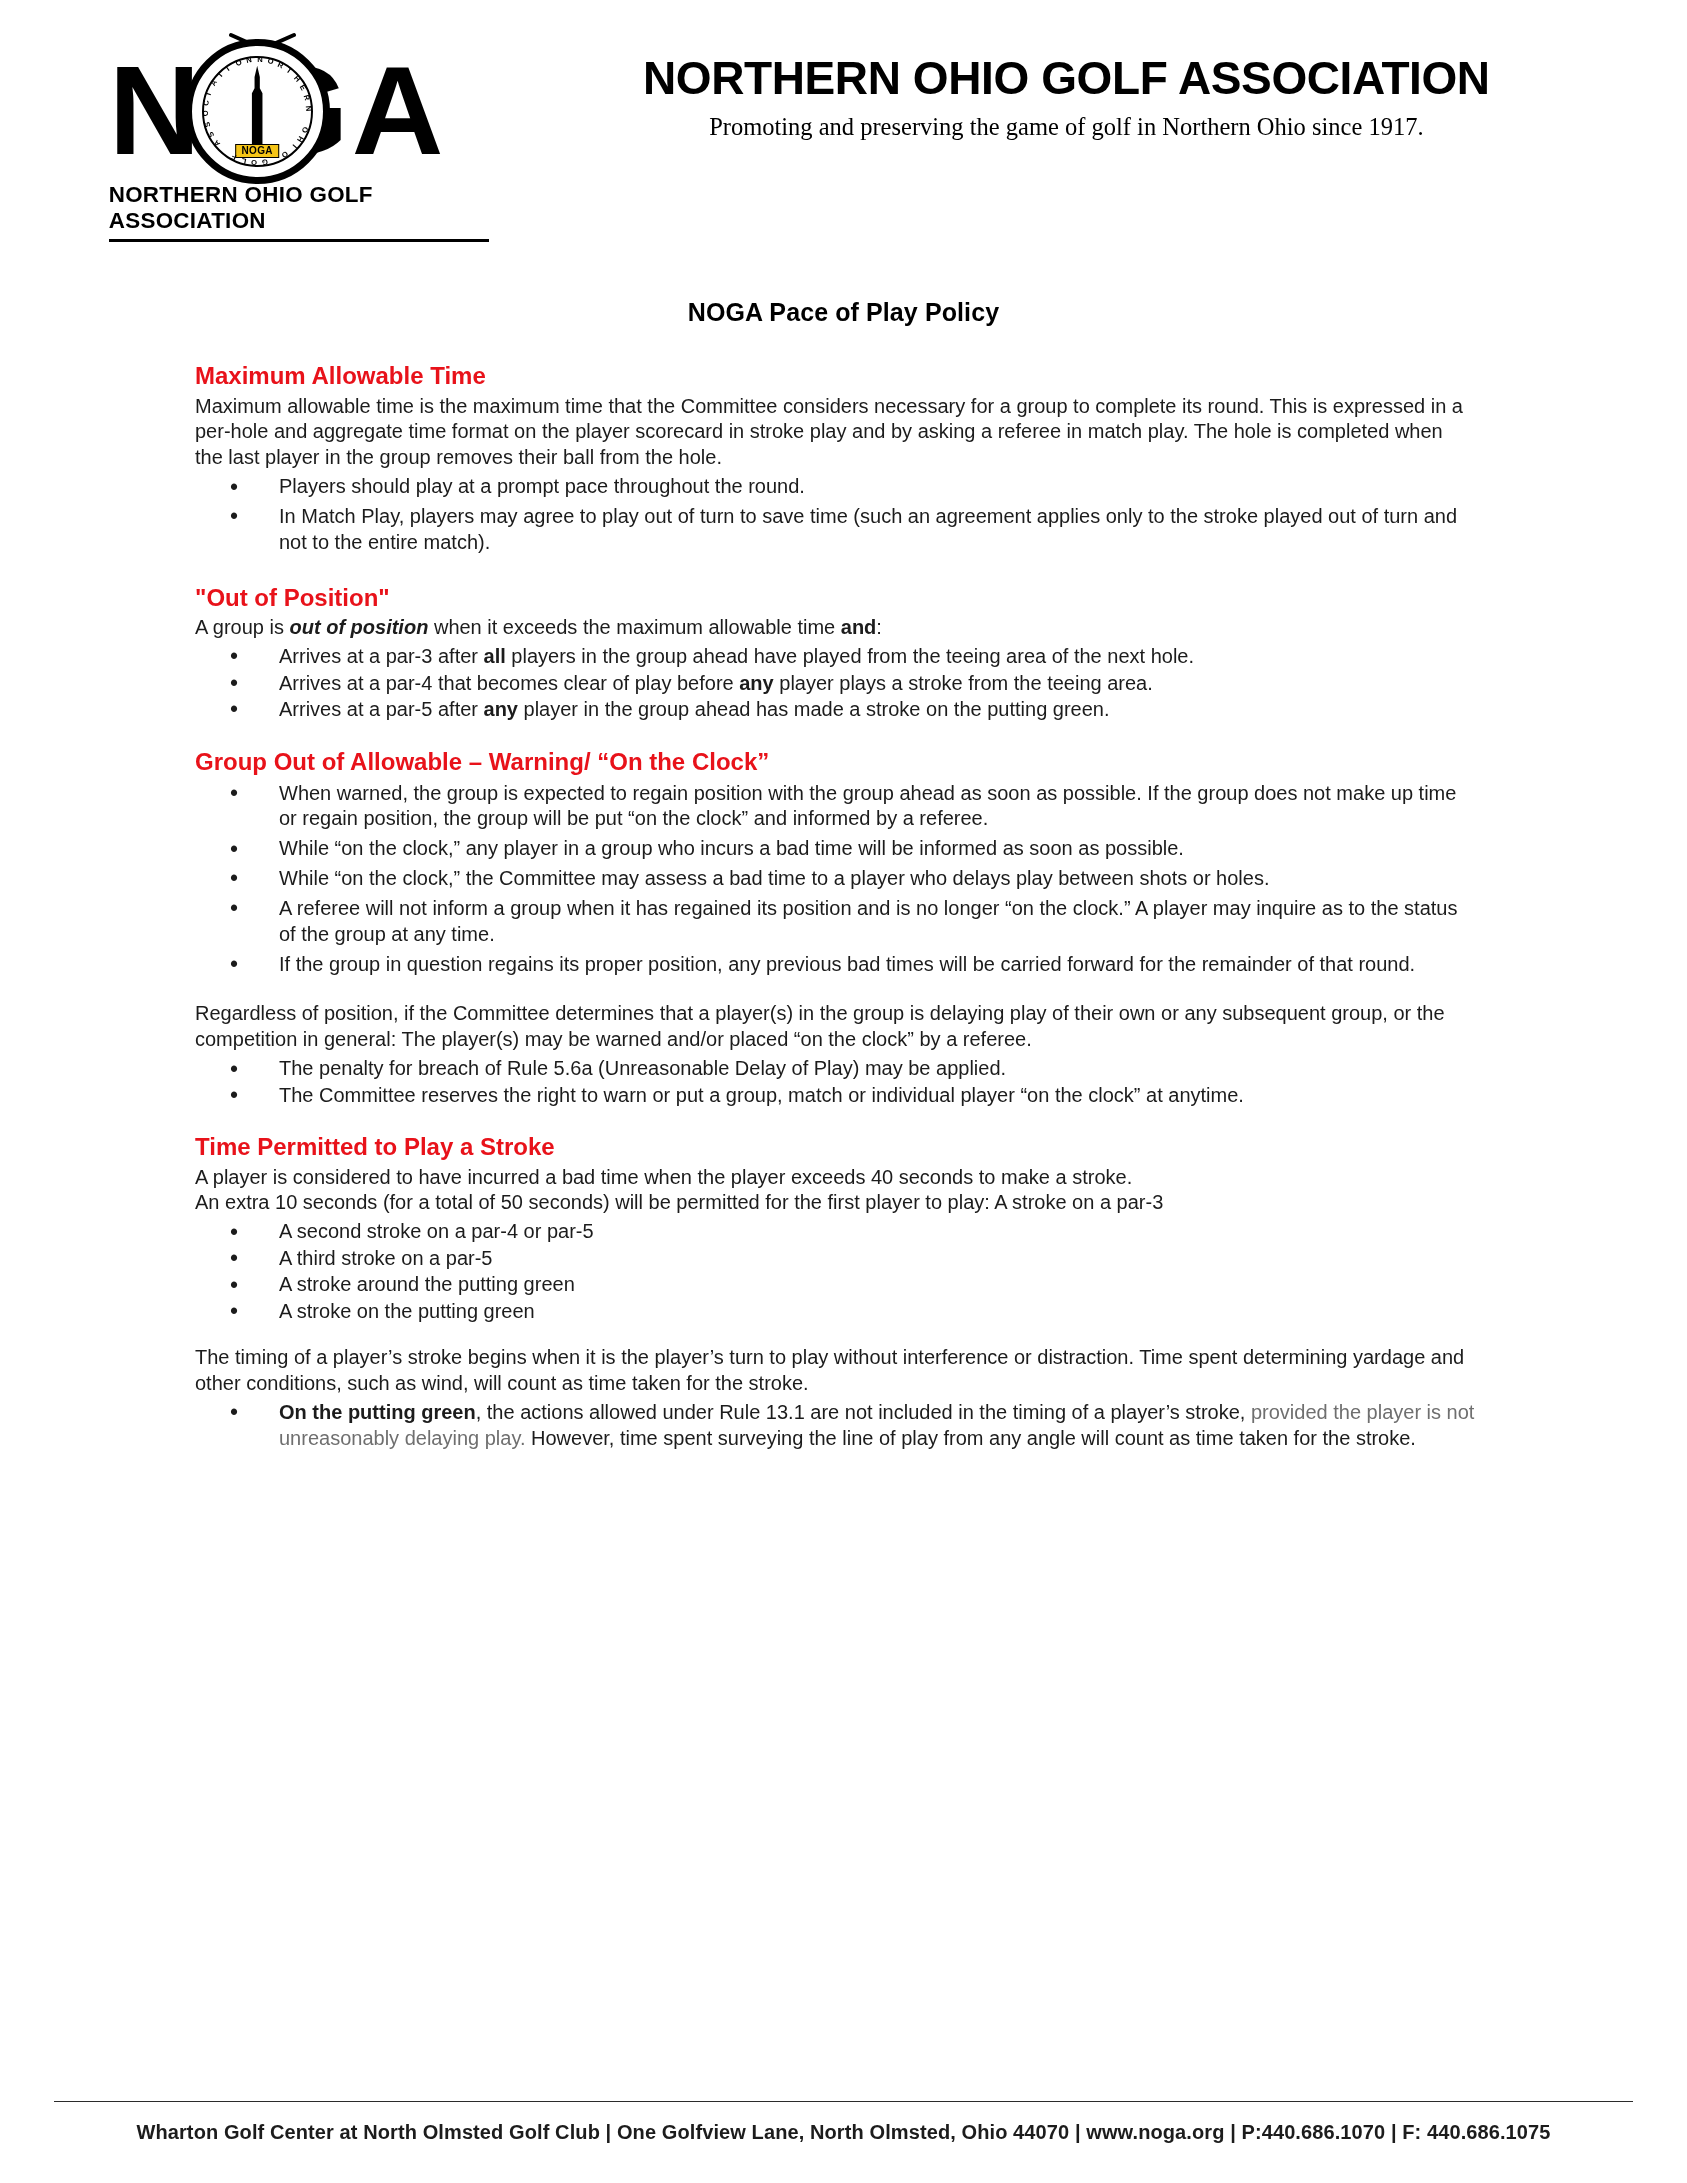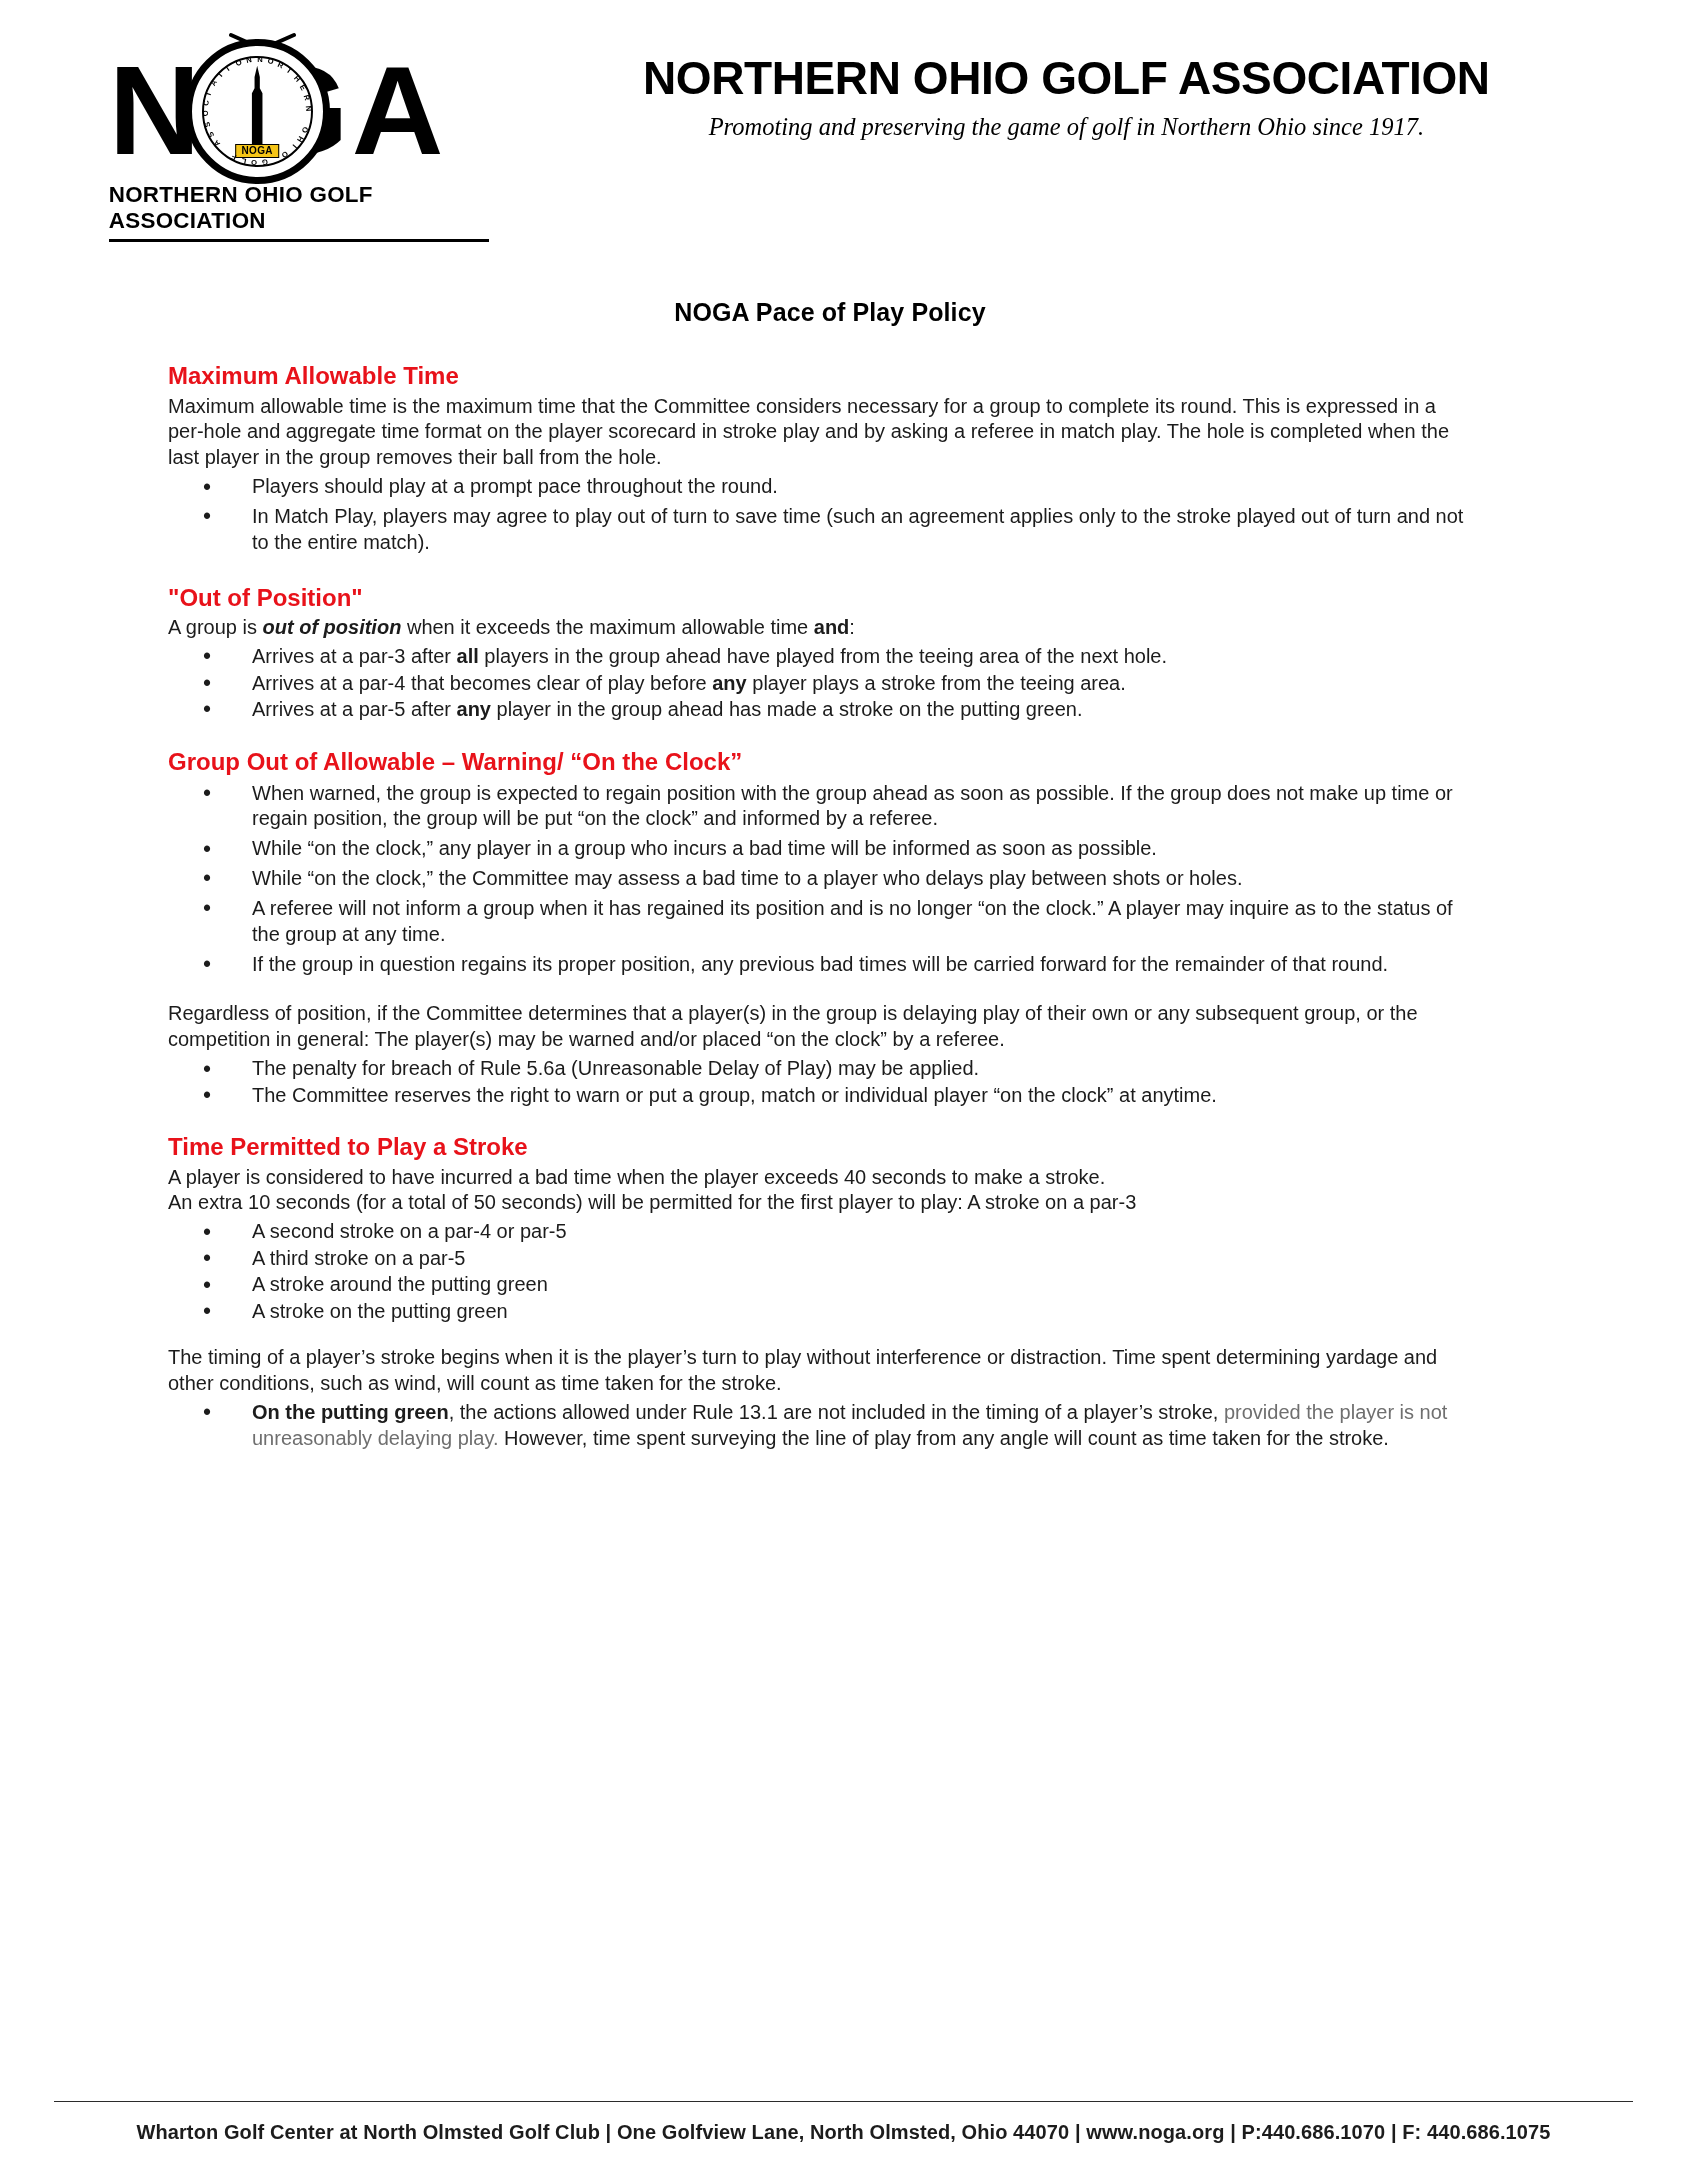--- a/index.html
+++ b/index.html
@@ -150,30 +150,29 @@
   .org-title {
     font-family: "Liberation Sans", sans-serif;
     font-weight: 800;
     font-size: 46px;
     letter-spacing: -0.4px;
     color: #000;
     white-space: nowrap;
   }
   .org-tagline {
     font-family: "Liberation Serif", serif;
-    font-style: italic;
     font-size: 24.5px;
     color: #000;
     margin-top: 8.4px;
     white-space: nowrap;
   }
 
   
   .doc {
-    padding: 0 84px 0 57px;
+    padding: 0 84px 0 84px;
     margin-top: 51px;
   }
   .doc-title {
     text-align: center;
     font-weight: 700;
     font-size: 25px;
     color: #000;
     margin: 0 0 34px 0;
     letter-spacing: 0.1px;
   }

